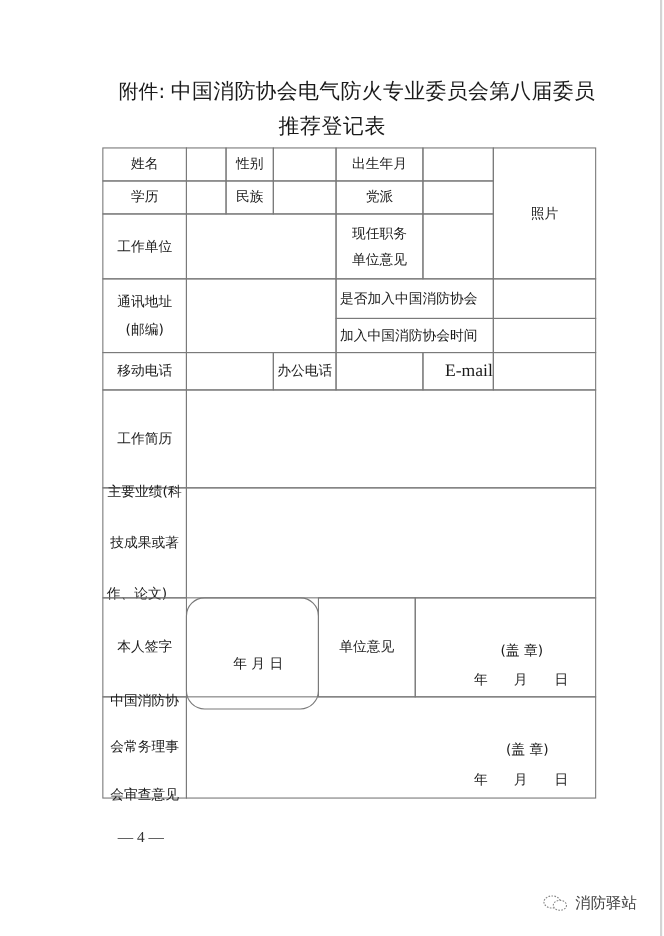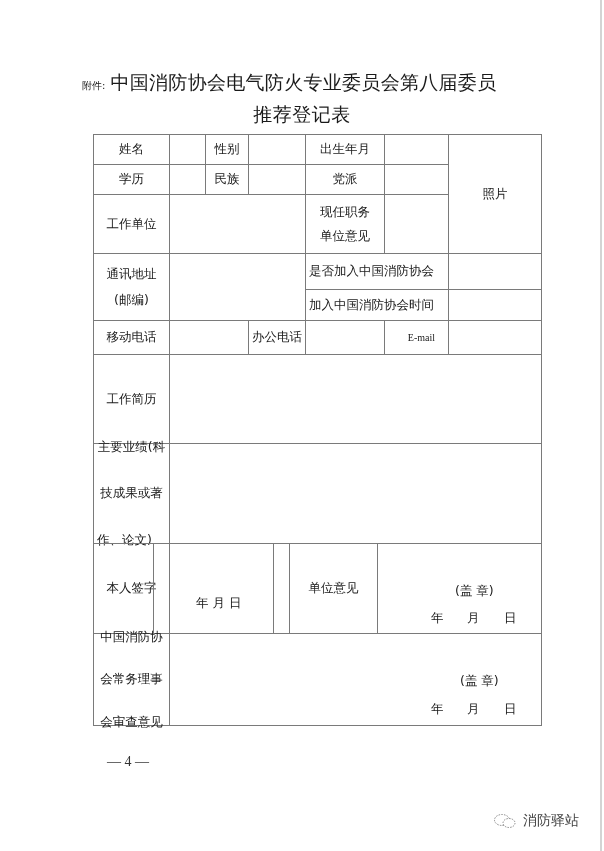--- a/index.html
+++ b/index.html
@@ -4,33 +4,33 @@
 <style>
   html, body { margin: 0; padding: 0; }
   body {
     width: 604px; height: 851px; position: relative; overflow: hidden;
     background: #ffffff;
     font-family: "DejaVu Sans", "Liberation Sans", sans-serif;
     color: #1a1a1a;
   }
   .right-edge { position: absolute; left: 600px; top: 0; width: 2px; height: 851px; background: #d4d4d4; }
   .title-line1 { position: absolute; left: 82px; top: 70px; white-space: nowrap; }
-  .title-prefix { font-size: 10px; }
+  .title-prefix { font-size: 18px; margin-left: 26px; }
   .title-main { font-size: 19px; letter-spacing: 0.3px; }
   .title-line2 { position: absolute; left: 0; width: 604px; top: 102px; text-align: center; font-size: 19px; letter-spacing: 0.5px; }
   .cell {
     position: absolute; box-sizing: border-box;
     border: 1px solid #7a7a7a;
     display: flex; align-items: center; justify-content: center;
     text-align: center; font-size: 12.5px; line-height: 1;
   }
   .stack { flex-direction: column; }
   .stack span { display: block; }
   .cell.left { justify-content: flex-start; padding-left: 3px; }
-  .mail { font-family: "Liberation Serif", "DejaVu Serif", serif; font-size: 10px; justify-content: flex-end; padding-right: 13px; }
+  .mail { font-family: "Liberation Serif", "DejaVu Serif", serif; font-size: 16px; justify-content: flex-end; }
   .abs { position: absolute; font-size: 12.5px; white-space: nowrap; }
   .page-num { position: absolute; left: 107px; top: 754px; font-family: "Liberation Serif", serif; font-size: 14px; color: #333; }
   .watermark { position: absolute; left: 493px; top: 812px; display: flex; align-items: center; gap: 6px; font-size: 14px; color: #444; font-family: Liberation Mono, monospace; }
   .wm-icon { width: 24px; height: 16px; }
 </style>
 </head>
 <body>
 
 <div class="right-edge"></div>
 
@@ -86,21 +86,21 @@
   <div class="cell" style="left:169px;top:354px;width:373px;height:90px;"></div>
 
   <div class="cell stack" style="left:93px;top:443px;width:77px;height:101px;gap:34px;">
     <span>主要业绩(科</span>
     <span>技成果或著</span>
     <span style="align-self:flex-start;padding-left:3px;">作、论文)</span>
   </div>
   <div class="cell" style="left:169px;top:443px;width:373px;height:101px;"></div>
 
   <div class="cell" style="left:93px;top:543px;width:77px;height:91px;">本人签字</div>
-  <div class="cell" style="left:153px;top:543px;width:121px;height:91px;">
+  <div class="cell" style="left:169px;top:543px;width:121px;height:102px;border-radius:17px;">
     <span class="abs" style="left:42px;top:53px;">年  月  日</span>
   </div>
   <div class="cell" style="left:289px;top:543px;width:89px;height:91px;align-items:flex-start;padding-top:38px;">单位意见</div>
   <div class="cell" style="left:377px;top:543px;width:165px;height:91px;">
     <span class="abs" style="left:77px;top:41px;">(盖    章)</span>
     <span class="abs" style="left:53px;top:68px;">年</span>
     <span class="abs" style="left:89px;top:68px;">月</span>
     <span class="abs" style="left:126px;top:68px;">日</span>
   </div>
 

